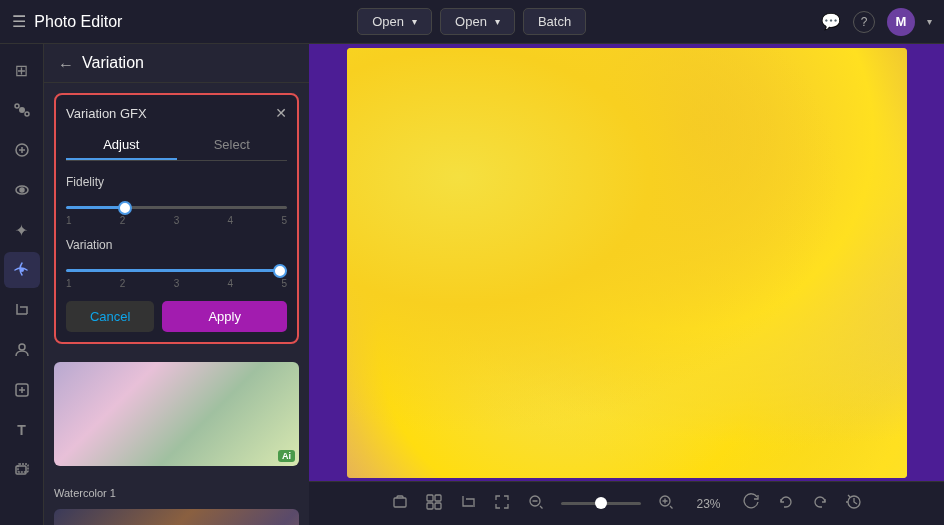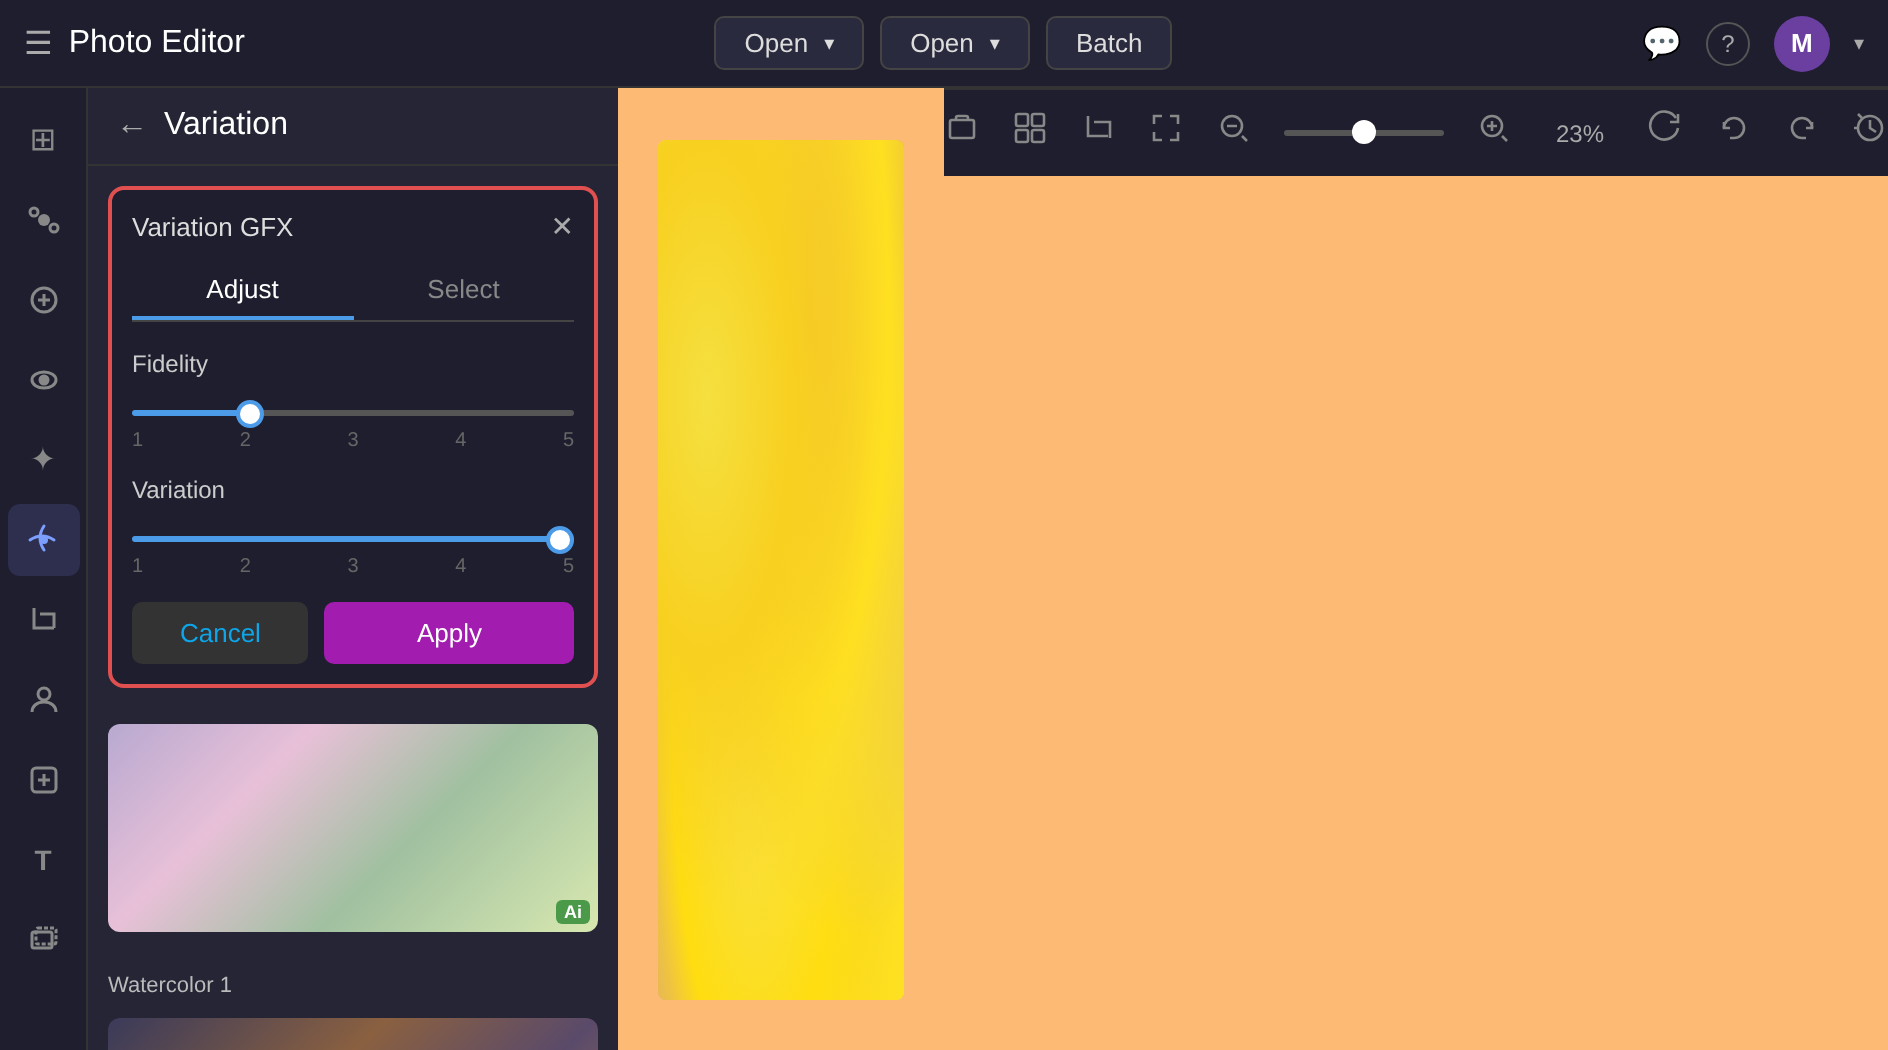--- a/index.html
+++ b/index.html
@@ -213,23 +213,23 @@
       font-size: 9px;
       padding: 1px 4px;
       border-radius: 3px;
       font-weight: 600;
     }
     .thumbnail-label { color: #bbb; font-size: 11px; margin-top: 21px; }
 
     
     .canvas-area {
       flex: 1;
-      background: #fdba74;
-      display: flex;
-      flex-direction: row;
+      background: #4c1d95;
+      display: flex;
+      flex-direction: column;
       overflow: hidden;
     }
     .canvas-main {
       flex: 1;
       display: flex;
       align-items: center;
       justify-content: center;
       overflow: hidden;
       padding: 20px;
     }

